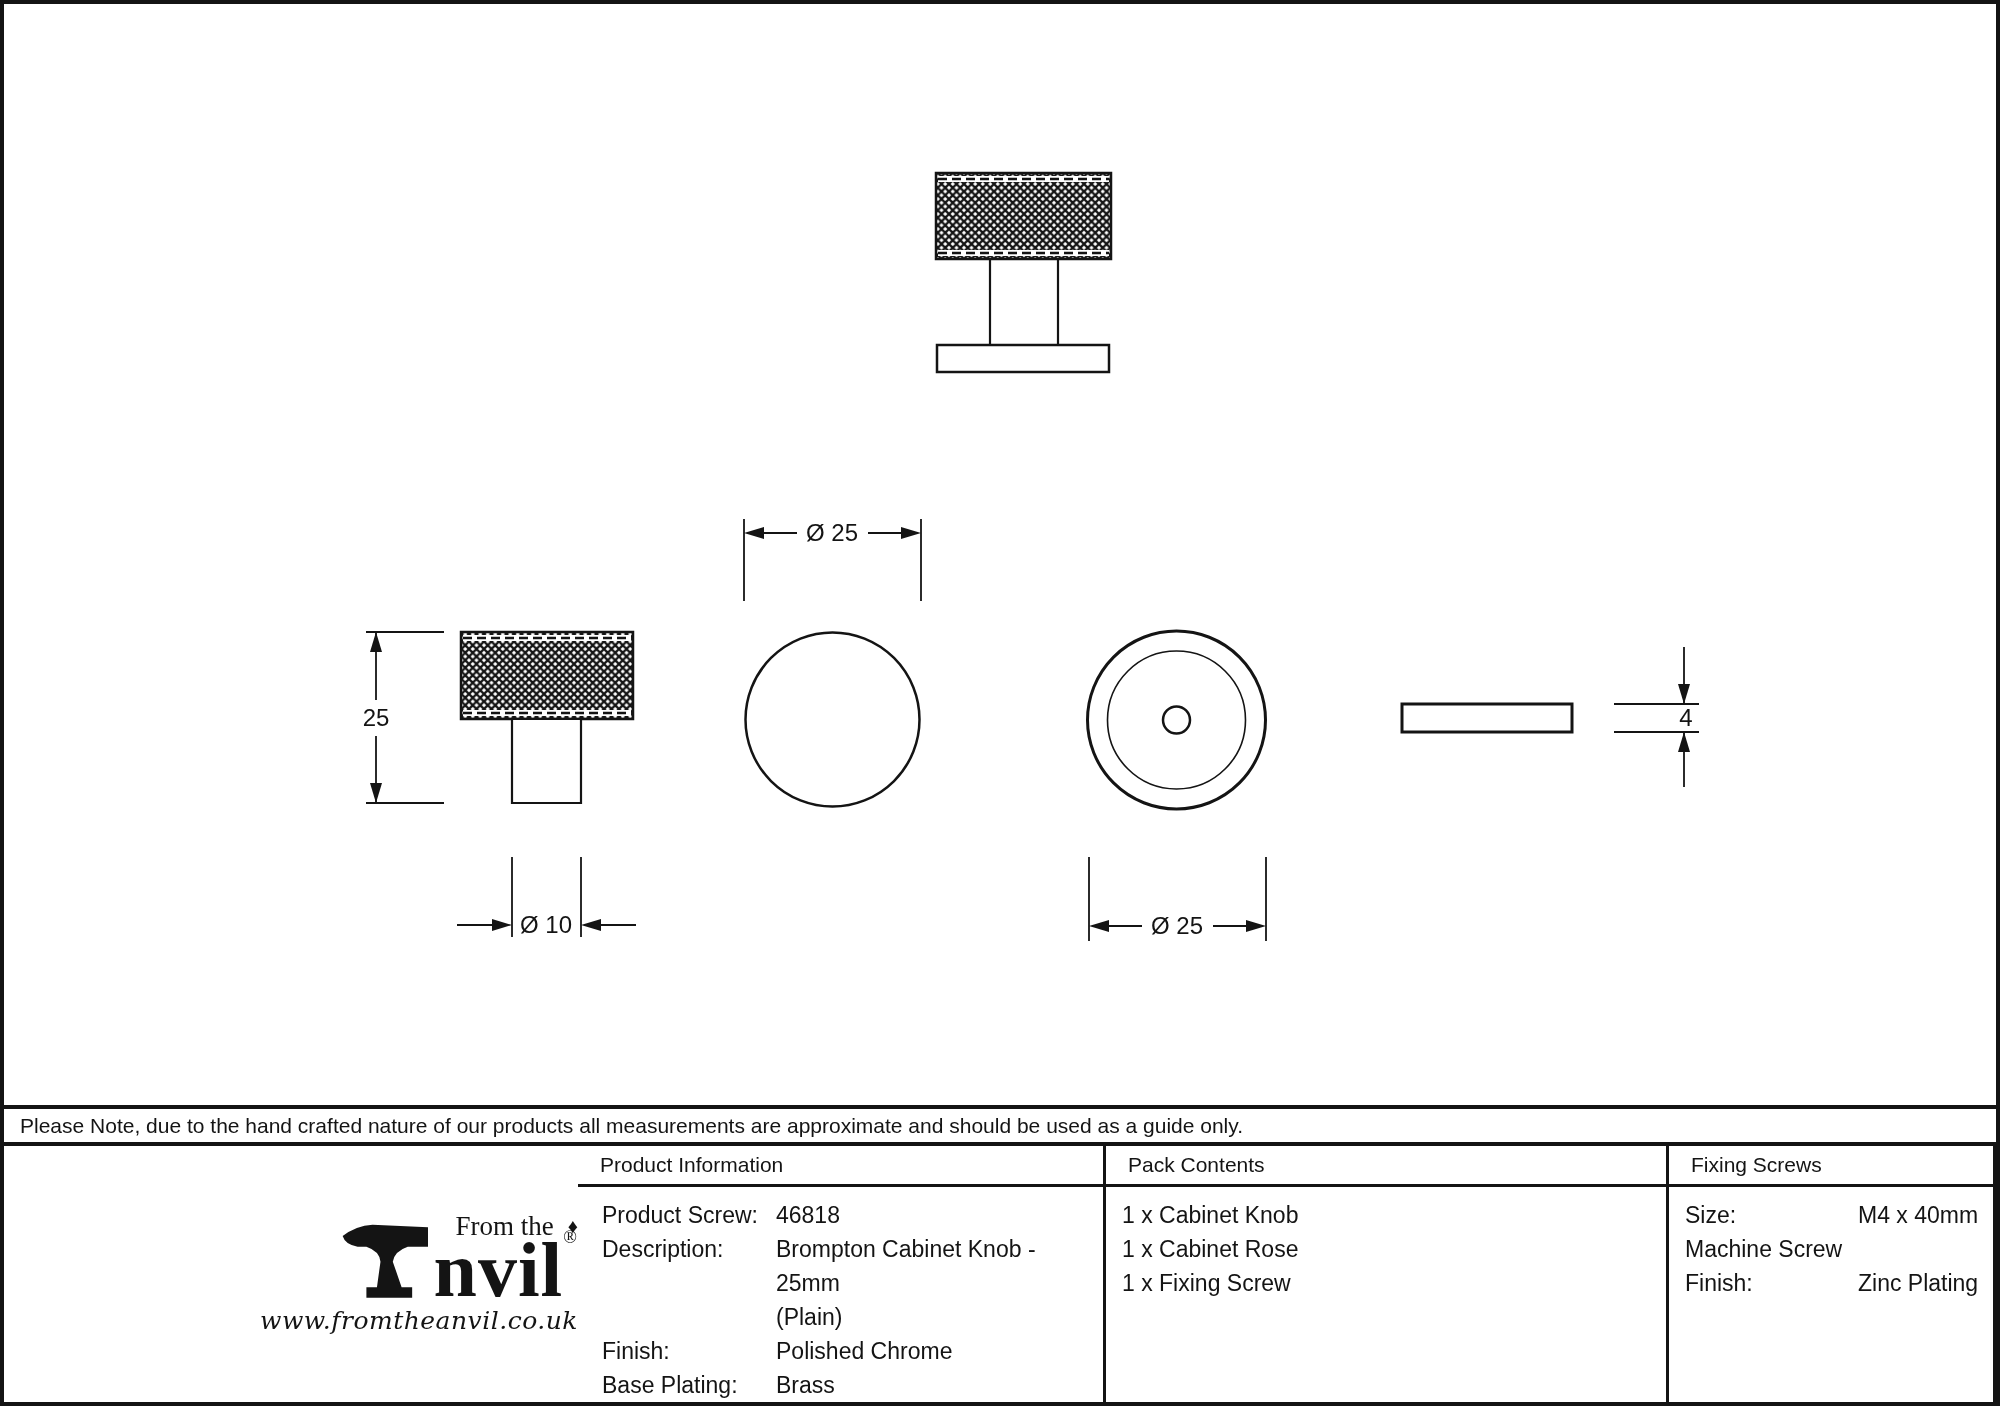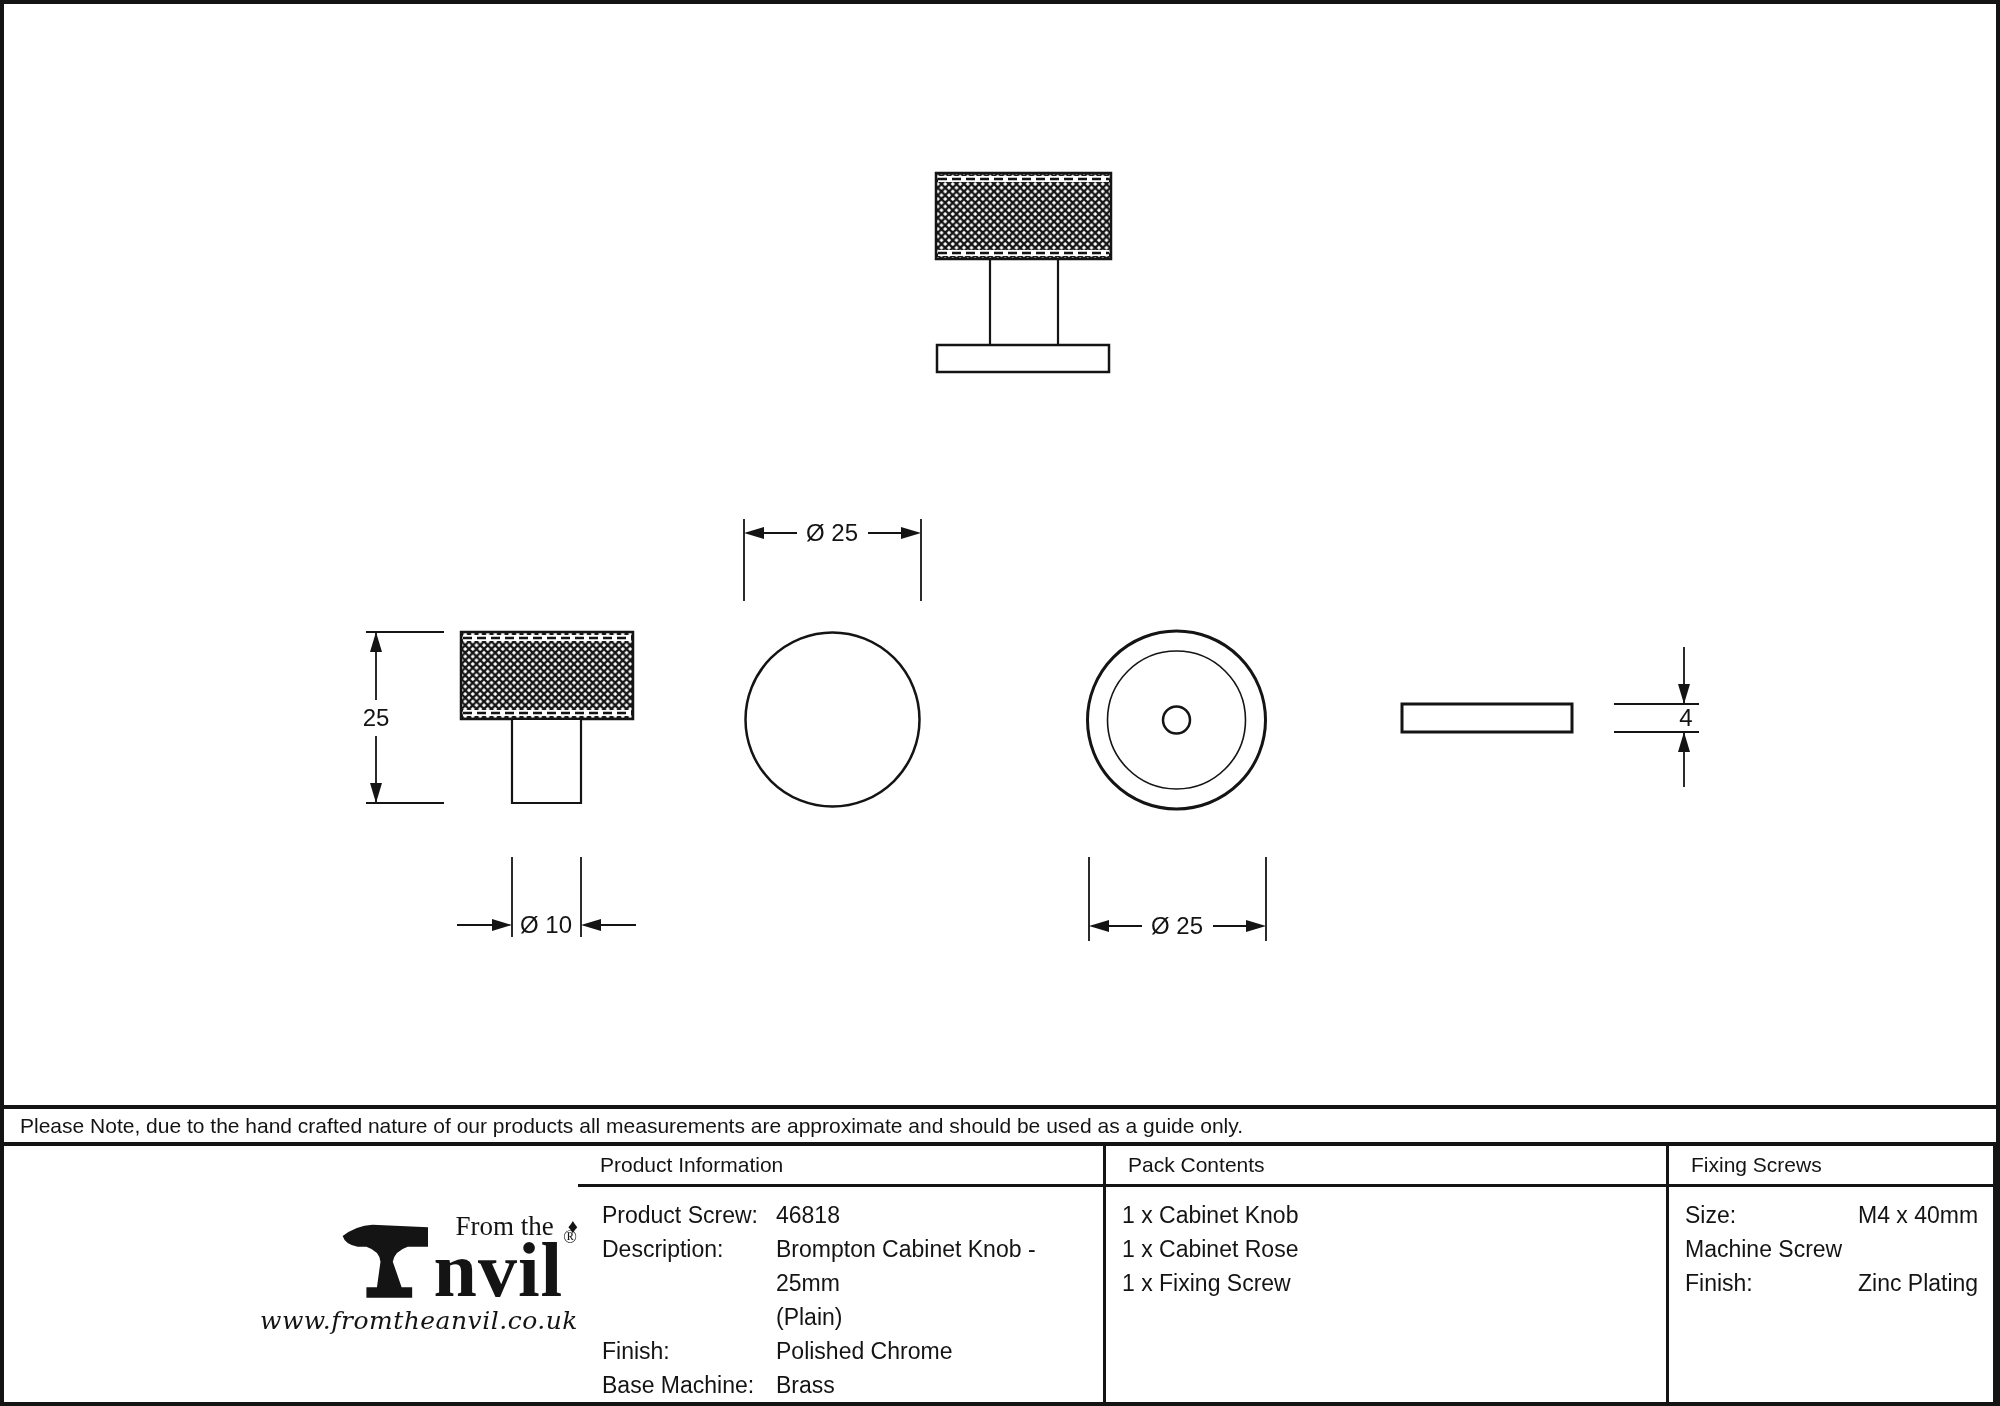--- a/index.html
+++ b/index.html
@@ -211,21 +211,21 @@
       </div>
       <div class="kv">
         <span class="k"></span>
         <span class="v">(Plain)</span>
       </div>
       <div class="kv">
         <span class="k">Finish:</span>
         <span class="v">Polished Chrome</span>
       </div>
       <div class="kv">
-        <span class="k">Base Machine:</span>
+        <span class="k">Base Plating:</span>
         <span class="v">Brass</span>
       </div>
     </div>
 
     <div class="td col2">
       <div class="pc-item">1 x Cabinet Knob</div>
       <div class="pc-item">1 x Cabinet Rose</div>
       <div class="pc-item">1 x Fixing Screw</div>
     </div>
 

